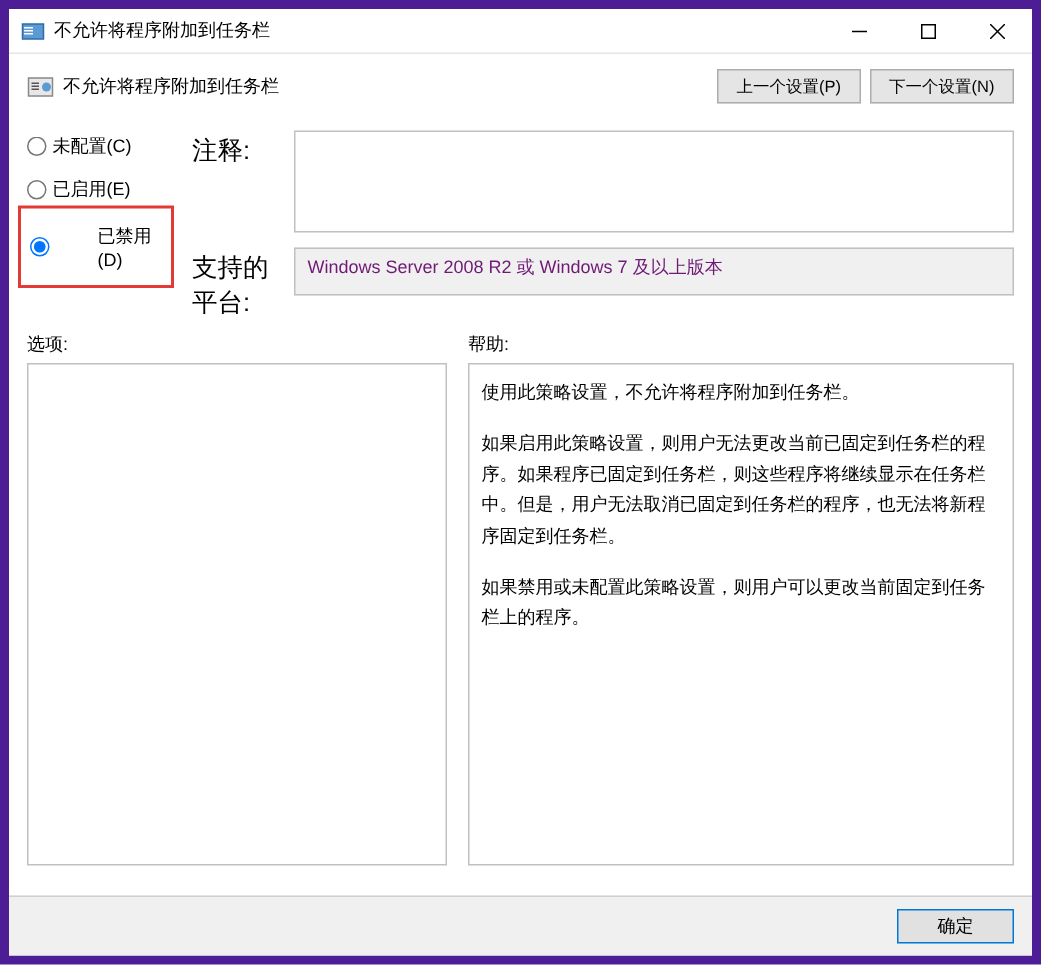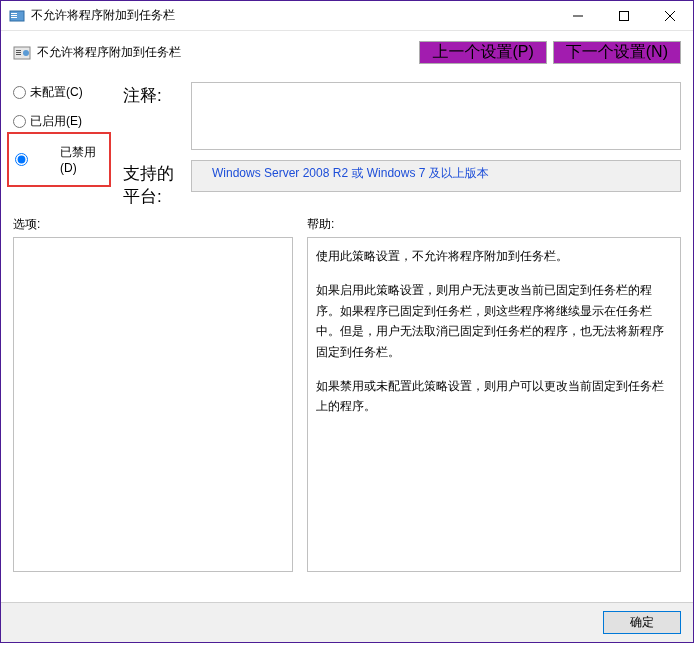--- a/index.html
+++ b/index.html
@@ -1,37 +1,37 @@
 <!DOCTYPE html>
 <html><head>
   <meta charset="utf-8">
   <style>
     * { box-sizing: border-box; margin: 0; padding: 0; }
     body { font-family: "Microsoft YaHei", "Segoe UI", Tahoma, sans-serif; font-size: 12px; background: #fff; }
-    .window { width: 694px; height: 643px; border: 1px solid #4c1d95; background: #fff; position: relative; }
+    .window { width: 694px; height: 643px; border: 6px solid #4c1d95; background: #fff; position: relative; }
     .titlebar { height: 30px; background: #fff; display: flex; align-items: center; padding-left: 8px; border-bottom: 1px solid #e5e5e5; }
     .titlebar-icon { width: 16px; height: 16px; margin-right: 6px; }
     .titlebar-text { flex: 1; font-size: 12px; color: #000; }
     .titlebar-buttons { display: flex; height: 100%; }
     .titlebar-btn { width: 46px; height: 29px; display: flex; align-items: center; justify-content: center; background: none; border: none; font-size: 13px; font-family: inherit; }
     .content { padding: 10px 12px 0 12px; }
     .header-row { display: flex; align-items: center; margin-bottom: 18px; }
     .header-icon { width: 18px; height: 18px; margin-right: 6px; }
     .header-title { flex: 1; font-size: 12px; }
-    .nav-btn { min-width: 88px; height: 23px; padding: 0 12px; background: #a21caf; border: 1px solid #adadad; font-size: 16px; font-family: inherit; margin-left: 6px; }
+    .nav-btn { min-width: 88px; height: 23px; padding: 0 12px; background: #e5e5e5; border: 1px solid #adadad; font-size: 11px; font-family: inherit; margin-left: 6px; }
     .radio-section { display: flex; gap: 18px; margin-bottom: 8px; }
     .radio-col { width: 92px; display: flex; flex-direction: column; gap: 12px; padding-top: 2px; }
     .radio-item { display: flex; align-items: center; gap: 4px; font-size: 12px; }
     .radio-item.highlighted { border: 2px solid #e53935; padding: 10px 6px; margin: -10px -6px; gap: 32px; }
     .radio { width: 13px; height: 13px; }
     .fields-col { flex: 1; display: flex; flex-direction: column; gap: 10px; }
     .field-row { display: flex; align-items: flex-start; gap: 8px; }
     .field-label { width: 60px; font-size: 17px; padding-top: 2px; }
     .comment-box { flex: 1; height: 68px; border: 1px solid #c0c0c0; background: #fff; padding: 4px; font-size: 12px; font-family: inherit; resize: none; overflow-y: scroll; }
-    .platform-box { flex: 1; height: 32px; border: 1px solid #c0c0c0; background: #f0f0f0; padding: 4px 20px; font-size: 12px; overflow-y: scroll; color: #1d4ed8; }
+    .platform-box { flex: 1; height: 32px; border: 1px solid #c0c0c0; background: #f0f0f0; padding: 4px 8px; font-size: 12px; overflow-y: scroll; color: #701a75; }
     .panels-row { display: flex; gap: 14px; margin-top: 4px; }
     .panel-col { flex: 1; display: flex; flex-direction: column; }
     .panel-col.left { flex: 0 0 280px; }
     .panel-label { font-size: 12px; margin-bottom: 4px; }
     .panel-box { border: 1px solid #c0c0c0; background: #fff; padding: 8px; font-size: 12px; line-height: 1.7; overflow-y: auto; }
     .left .panel-box { height: 335px; }
     .right .panel-box { height: 335px; overflow-y: scroll; }
     .help-para { margin-bottom: 14px; }
     .footer { position: absolute; bottom: 0; left: 0; right: 0; height: 40px; display: flex; justify-content: flex-end; align-items: center; padding: 0 12px; gap: 8px; border-top: 1px solid #d0d0d0; background: #f0f0f0; }
     .footer-btn { min-width: 78px; height: 23px; padding: 0 12px; background: #e1e1e1; border: 1px solid #adadad; font-size: 12px; font-family: inherit; }

